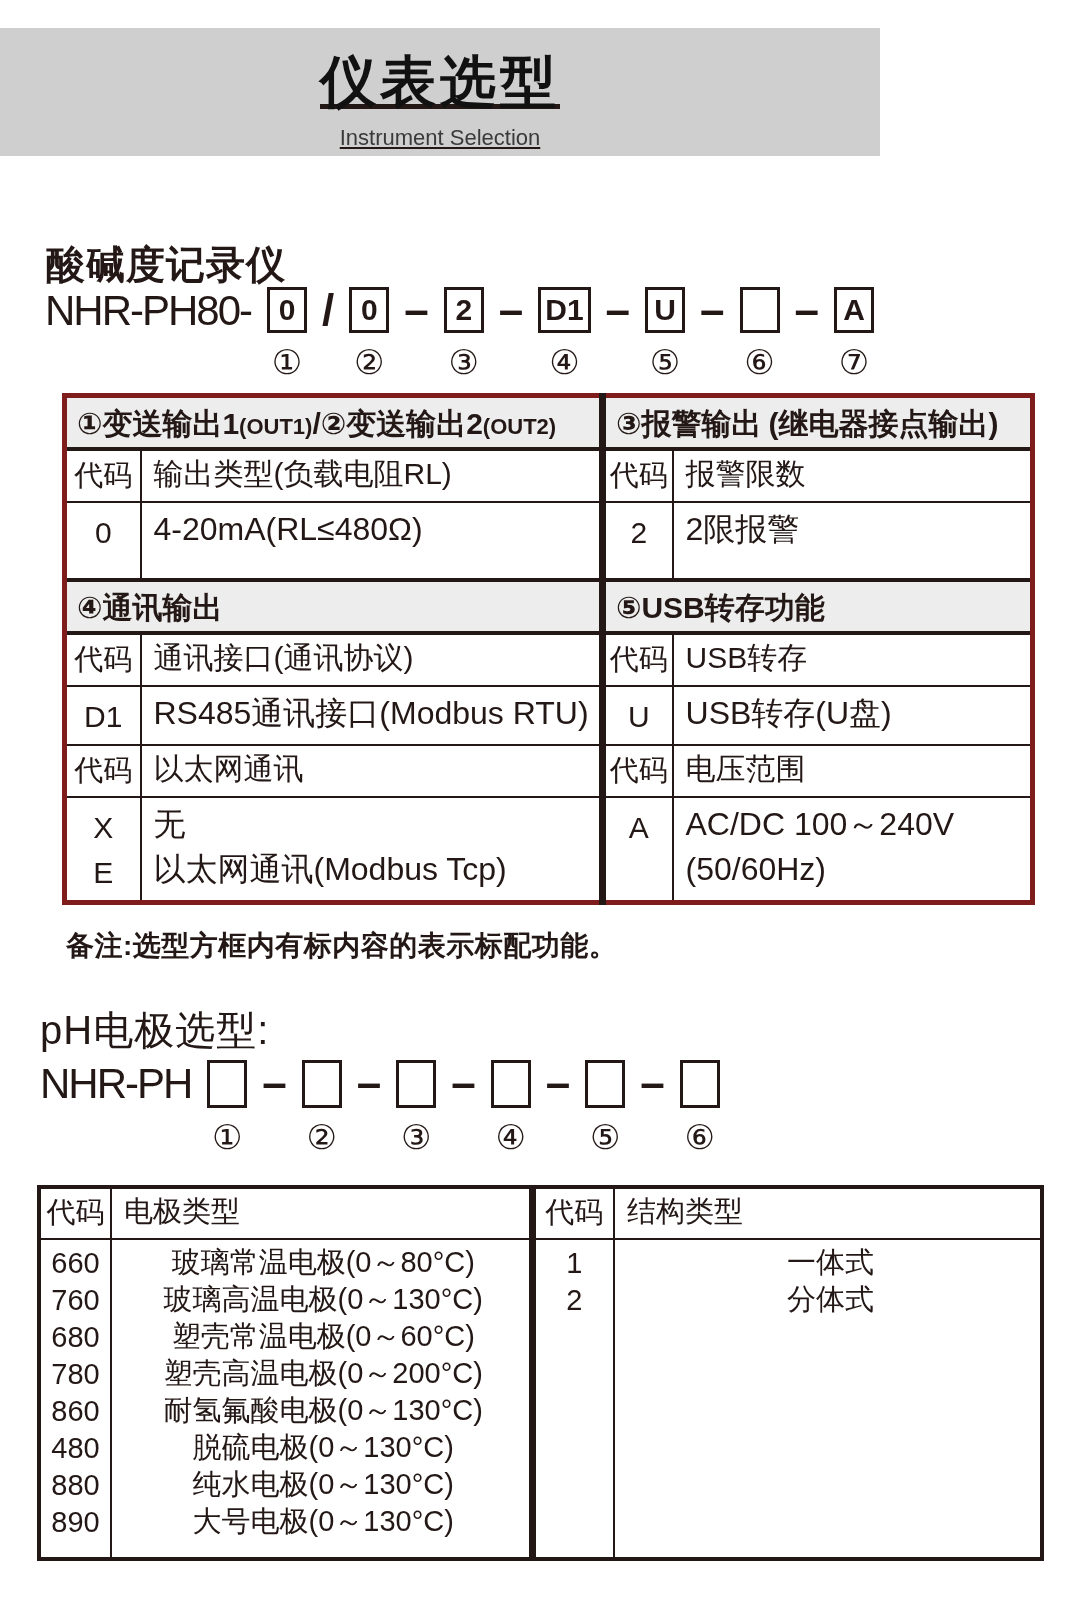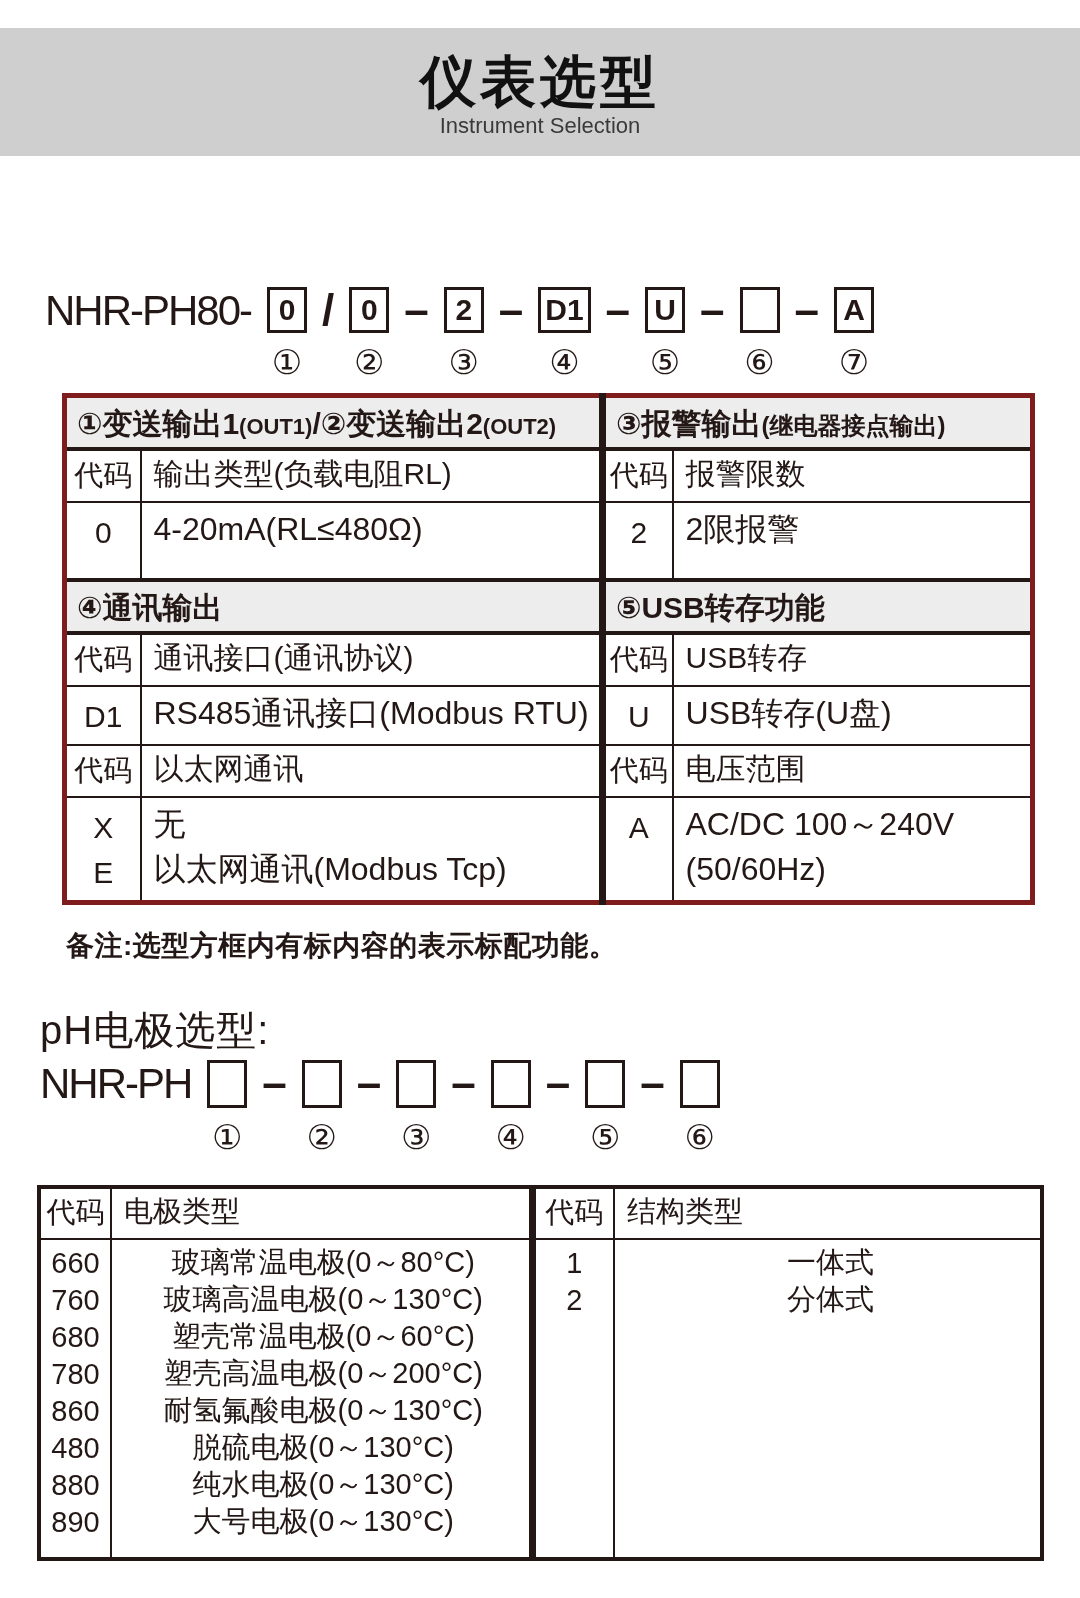--- a/index.html
+++ b/index.html
@@ -2,23 +2,23 @@
 <html><head>
 <meta charset="utf-8">
 <style>
   html,body{margin:0;padding:0;background:#ffffff;}
   .page{
     position:relative;width:1080px;height:1598px;background:#ffffff;
     font-family:"Liberation Sans","DejaVu Sans",sans-serif;
     color:#231815;overflow:hidden;
   }
   
-  .banner{position:absolute;top:28px;left:0;width:1080px;height:128px;background:#cfcfcf;text-align:center;}
+  .banner{position:absolute;top:28px;left:0;width:880px;height:128px;background:#cfcfcf;text-align:center;text-decoration:underline;}
   .banner-title{font-size:56px;font-weight:700;letter-spacing:4px;line-height:60px;padding-top:24px;color:#111;}
-  .banner-sub{font-size:22px;line-height:26px;color:#3a3a3a;margin-top:1px;}
+  .banner-sub{font-size:22px;line-height:26px;color:#3a3a3a;margin-top:13px;}
 
   
   .recorder-title{position:absolute;left:46px;top:238px;font-size:39px;font-weight:600;letter-spacing:1px;}
   .ph-title{position:absolute;left:40px;top:1003px;font-size:40px;font-weight:400;letter-spacing:1px;}
   .note{position:absolute;left:66px;top:927px;font-size:28px;font-weight:700;letter-spacing:0.5px;}
 
   
   .model-line{position:absolute;display:flex;align-items:flex-start;}
   .model1{left:45px;top:287px;}
   .model2{left:40px;top:1060px;}
@@ -31,40 +31,41 @@
   .sep{font-size:44px;font-weight:700;line-height:46px;margin:0 15px;letter-spacing:0;}
 
   
   table{border-collapse:collapse;table-layout:fixed;}
   .t1{position:absolute;left:62px;top:393px;width:968px;border:5px solid #7f1d1d;}
   .t2{position:absolute;left:37px;top:1185px;width:1003px;border:4px solid #231815;}
   .t1 td,.t2 td{border:2px solid #231815;vertical-align:top;overflow:hidden;}
   td.hdr{background:#ededed;border-top:4px solid #231815;border-bottom:4px solid #231815;
          font-size:30px;font-weight:700;padding:6px 8px 2px 10px;letter-spacing:0;white-space:nowrap;}
   .hdr .sm{font-size:22px;}
-  .hdr .sm2{font-size:24px;}
+  .hdr .sm2{font-size:30px;margin-left:7px;}
   .mid-r{border-right:7px solid #231815 !important;}
   td.codecell{text-align:center;font-size:29px;padding-top:5px;line-height:38px;}
   td.desc{font-size:30px;padding:4px 6px 8px 12px;line-height:38px;}
   td.desc.big{font-size:32px;line-height:45px;}
   td.codecell.big{font-size:30px;line-height:45px;padding-top:7px;}
   .t2 td.codecell{line-height:37px;}
   .t2 td.desc{line-height:37px;font-size:29px;}
   .t2 .bodyline{line-height:37px;text-align:center;}
 </style>
 </head>
 <body>
 
 <div class="page">
 
   <div class="banner">
     <div class="banner-title">仪表选型</div>
     <div class="banner-sub">Instrument Selection</div>
   </div>
 
+  <div class="recorder-title">酸碱度记录仪</div>
 
   <div class="model-line model1">
     <span class="model-label">NHR-PH80-</span>
     <span class="slot">
       <span class="box">0</span>
       <span class="pos">①</span>
     </span>
     <span class="sep">/</span>
     <span class="slot">
       <span class="box">0</span>

